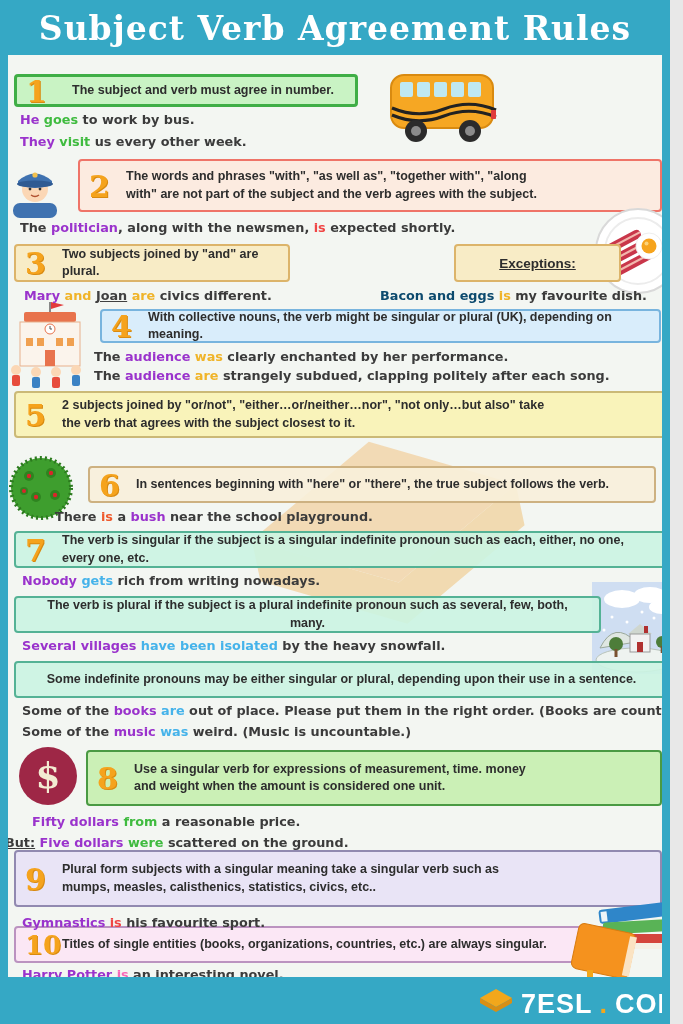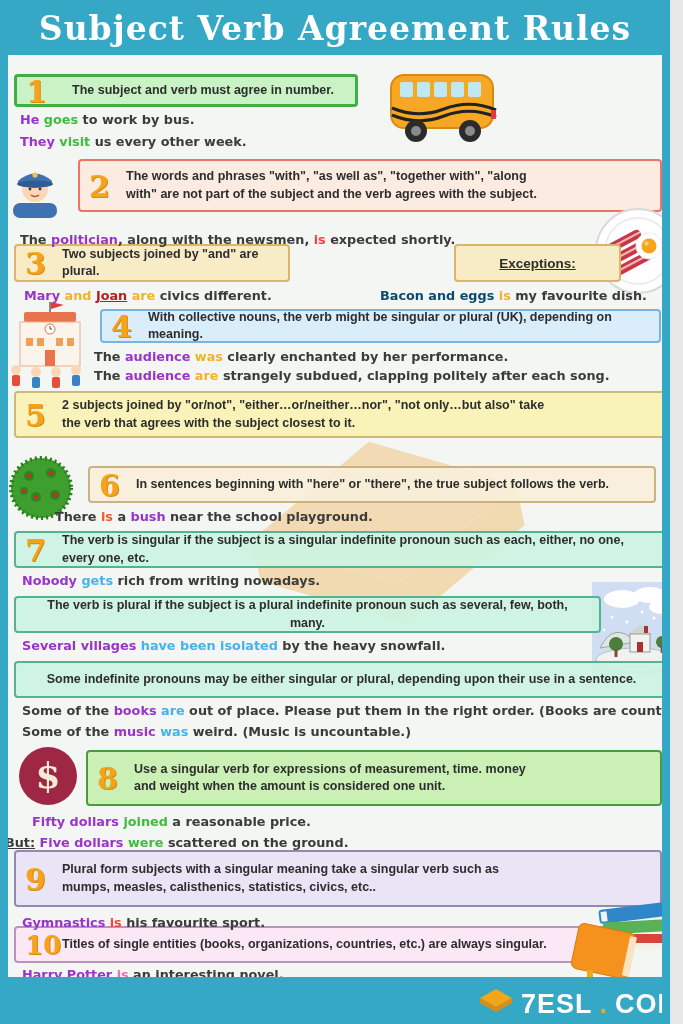--- a/index.html
+++ b/index.html
@@ -89,21 +89,21 @@
       <path d="M25 37 q4 3 8 0" stroke="#b05030" fill="none" stroke-width="1.4"></path>
       <path d="M12 23 q17 -15 34 0 l0 4 q-17 6 -34 0 z" fill="#3f72b0"></path>
       <ellipse cx="29" cy="26" rx="18" ry="3.5" fill="#2f5a92"></ellipse>
       <circle cx="29" cy="17" r="2.6" fill="#f2c14e"></circle>
     </svg>
   </div>
   <div class="box b2 pr-lg" style="left:78px; top:159px; width:584px; height:53px;">
     <span class="num">2</span>
     <span class="rule-text">The words  and phrases "with", "as well as", "together with", "along with" are not part of the subject  and the verb agrees with the subject.</span>
   </div>
-  <div class="ex" style="left:20px; top:232px;"><span>The </span><span style="color: rgb(154, 51, 204);">politician</span><span>, along with the newsmen, </span><span style="color: rgb(240, 69, 69);">is</span><span> expected shortly.</span></div>
+  <div class="ex" style="left:20px; top:220px;"><span>The </span><span style="color: rgb(154, 51, 204);">politician</span><span>, along with the newsmen, </span><span style="color: rgb(240, 69, 69);">is</span><span> expected shortly.</span></div>
   <div class="icon" style="left:594px; top:206px;">
     <svg width="88" height="90" viewBox="0 0 88 90">
       <circle cx="44" cy="45" r="42" fill="#ffffff" stroke="#d9d9d9" stroke-width="2"></circle>
       <circle cx="44" cy="45" r="33" fill="none" stroke="#ececec" stroke-width="2"></circle>
       <g transform="rotate(-28 34 46)">
         <rect x="12" y="30" width="42" height="9" rx="4" fill="#c9364a"></rect>
           <rect x="12" y="33" width="42" height="2.2" fill="#f2b7ad"></rect>
         <rect x="12" y="42" width="42" height="9" rx="4" fill="#c9364a"></rect>
           <rect x="12" y="45" width="42" height="2.2" fill="#f2b7ad"></rect>
         <rect x="12" y="54" width="42" height="9" rx="4" fill="#c9364a"></rect>
@@ -115,21 +115,21 @@
     </svg>
   </div>
 
   <div class="box b3" style="left:14px; top:244px; width:276px; height:38px;">
     <span class="num">3</span>
     <span class="rule-text">Two subjects joined by "and" are plural.</span>
   </div>
   <div class="box b3 center" style="left:454px; top:244px; width:167px; height:38px; padding:3px 10px;">
     <span class="exc">Exceptions:</span>
   </div>
-  <div class="ex" style="left:24px; top:288px;"><span style="color: rgb(154, 51, 204);">Mary</span><span> </span><span style="color: rgb(240, 180, 41);">and</span><span> </span><span style="color: #b91c1c; text-decoration: underline;">Joan</span><span> </span><span style="color: rgb(240, 180, 41);">are</span><span> civics different.</span></div>
+  <div class="ex" style="left:24px; top:288px;"><span style="color: rgb(154, 51, 204);">Mary</span><span> </span><span style="color: rgb(240, 180, 41);">and</span><span> </span><span style="color: #404040; text-decoration: underline;">Joan</span><span> </span><span style="color: rgb(240, 180, 41);">are</span><span> civics different.</span></div>
   <div class="ex" style="left:380px; top:288px;"><span style="color: #0c4a6e;">Bacon and eggs</span><span> </span><span style="color: rgb(240, 180, 41);">is</span><span> my favourite dish.</span></div>
 
   <div class="icon" style="left:4px; top:300px;">
     <svg width="94" height="93" viewBox="0 0 94 93">
       <rect x="45" y="2" width="2" height="11" fill="#888"></rect>
         <polygon points="47,2 60,5 47,9" fill="#e23b3b"></polygon>
       <rect x="20" y="12" width="52" height="10" rx="2" fill="#e8734d"></rect>
       <rect x="16" y="22" width="60" height="44" fill="#fbf4ec" stroke="#e8b08c"></rect>
       <circle cx="46" cy="29" r="5" fill="#ffffff" stroke="#e8734d"></circle>
         <path d="M46 26 v3 h2" stroke="#555" fill="none"></path>
@@ -228,21 +228,21 @@
   <div class="icon" style="left:16px; top:744px;">
     <svg width="64" height="64" viewBox="0 0 64 64">
       <circle cx="32" cy="32" r="29" fill="#9e2746"></circle>
       <text x="32" y="44" text-anchor="middle" font-size="36" font-family="DejaVu Serif, serif" font-weight="bold" fill="#f3ecd2">$</text>
     </svg>
   </div>
   <div class="box b8 pr-lg" style="left:86px; top:750px; width:576px; height:56px;">
     <span class="num">8</span>
     <span class="rule-text">Use a singular verb for expressions of measurement, time. money and weight when the amount is considered one unit.</span>
   </div>
-  <div class="ex" style="left:32px; top:814px;"><span style="color: rgb(154, 51, 204);">Fifty dollars</span><span> </span><span style="color: rgb(63, 187, 63);">joined</span><span> a reasonable price.</span></div>
+  <div class="ex" style="left:32px; top:814px;"><span style="color: rgb(154, 51, 204);">Fifty dollars</span><span> </span><span style="color: rgb(63, 187, 63);">from</span><span> a reasonable price.</span></div>
   <div class="ex" style="left:5px; top:835px;"><span style="text-decoration: underline; font-weight: 700;">But:</span><span> </span><span style="color: rgb(154, 51, 204);">Five dollars</span><span> </span><span style="color: rgb(63, 187, 63);">were</span><span> scattered on the ground.</span></div>
 
   <div class="box b9 pr-lg" style="left:14px; top:850px; width:648px; height:57px;">
     <span class="num">9</span>
     <span class="rule-text">Plural form subjects with a singular meaning take a singular verb such as mumps, measles, calisthenics, statistics, civics, etc..</span>
   </div>
   <div class="ex" style="left:22px; top:915px;"><span style="color: rgb(154, 51, 204);">Gymnastics</span><span> </span><span style="color: rgb(240, 69, 69);">is</span><span> his favourite sport.</span></div>
 
   <div class="icon" style="left:563px; top:898px; z-index:4;">
     <svg width="117" height="84" viewBox="0 0 117 84">

